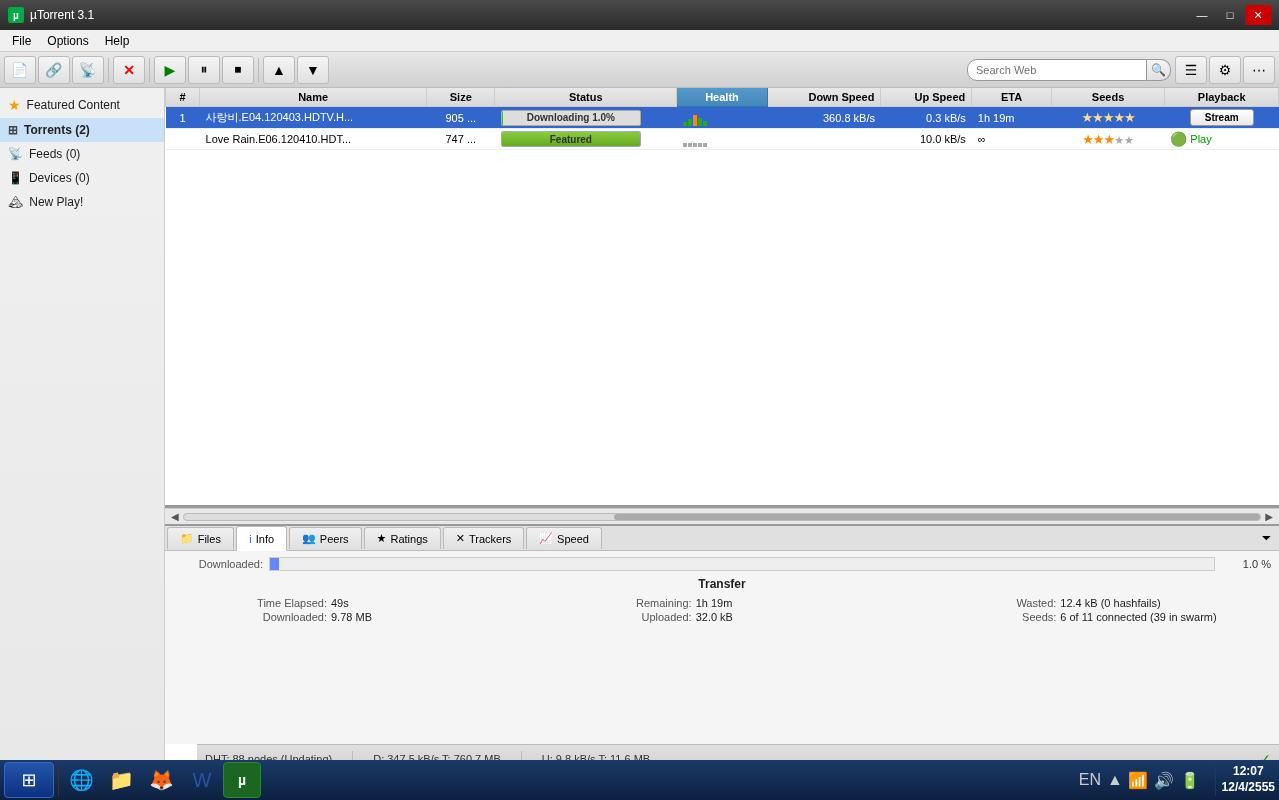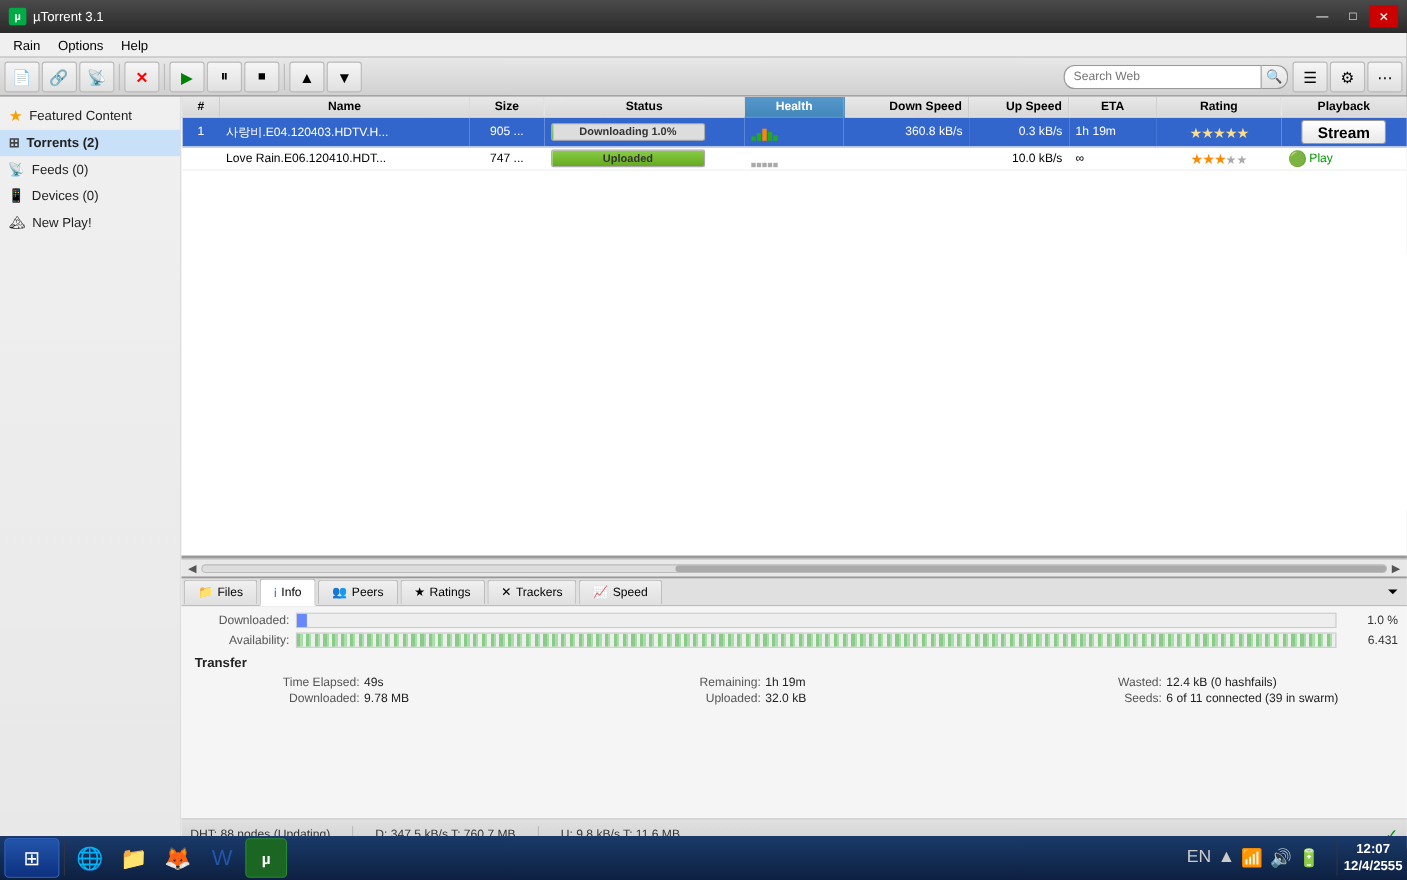--- a/index.html
+++ b/index.html
@@ -169,21 +169,21 @@
     
     .stars { color: #ff8800; font-size: 13px; letter-spacing: -1px; }
     .stars-gray { color: #aaa; }
 
     
     .stream-btn {
       background: linear-gradient(to bottom, #fff, #e8e8e8);
       border: 1px solid #999;
       border-radius: 3px;
       padding: 2px 14px;
-      font-size: 14px;
+      font-size: 10px;
       font-weight: bold;
       cursor: pointer;
       white-space: nowrap;
     }
     .play-btn {
       background: transparent;
       border: none;
       color: #009900;
       font-size: 11px;
       cursor: pointer;
@@ -251,40 +251,42 @@
     .info-label { width: 90px; font-size: 11px; text-align: right; color: #555; }
     .info-bar-bg { flex: 1; height: 14px; background: #eee; border: 1px solid #ccc; position: relative; overflow: hidden; }
     .downloaded-fill { height: 100%; background: #6688ff; }
     .info-pct { width: 50px; font-size: 11px; text-align: right; color: #333; }
 
     
     .transfer-title {
       font-weight: bold; font-size: 12px;
       padding: 4px 8px;
       color: #222;
+      text-align: center;
     }
     .transfer-grid {
       display: grid;
       grid-template-columns: 150px 1fr 150px 1fr 150px 1fr;
       gap: 2px 4px;
       padding: 2px 8px;
     }
     .tf-label { font-size: 11px; color: #555; text-align: right; }
     .tf-value { font-size: 11px; color: #222; }
 
     
     #statusbar {
       height: 28px;
       background: linear-gradient(to bottom, #e0e0e0, #d0d0d0);
       border-top: 1px solid #bbb;
       display: flex; align-items: center;
       padding: 0 8px;
       font-size: 11px;
       color: #333;
       gap: 20px;
+      margin-left: 32px;
     }
     .status-sep { width: 1px; height: 16px; background: #bbb; }
     .status-ok { color: #009900; font-size: 14px; margin-left: auto; }
 
     
     #taskbar {
       height: 40px;
       background: linear-gradient(to bottom, #1a3a6a, #0d2040);
       display: flex; align-items: center;
       padding: 0 4px;
@@ -353,21 +355,21 @@
     <span>µTorrent 3.1</span>
   </div>
   <div class="win-controls">
     <button class="win-btn">—</button>
     <button class="win-btn">□</button>
     <button class="win-btn close">✕</button>
   </div>
 </div>
 
 <div id="menubar">
-  <div class="menu-item">Rain</div>
+  <div class="menu-item">File</div>
   <div class="menu-item">Options</div>
   <div class="menu-item">Help</div>
 </div>
 
 <div id="toolbar">
   <button class="tb-btn" title="Add Torrent">
     <span>📄</span>
   </button>
   <button class="tb-btn" title="Add from URL">
     <span>🔗</span>
@@ -439,21 +441,21 @@
         <thead>
           <tr>
             <th class="col-num">#</th>
             <th class="col-name">Name</th>
             <th class="col-size">Size</th>
             <th class="col-status">Status</th>
             <th class="col-health th-health">Health</th>
             <th class="col-downspd">Down Speed</th>
             <th class="col-upspd">Up Speed</th>
             <th class="col-eta">ETA</th>
-            <th class="col-rating">Rating</th>
+            <th class="col-rating">Seeds</th>
             <th class="col-play">Playback</th>
           </tr>
         </thead>
         <tbody>
           <tr class="selected">
             <td class="col-num">1</td>
             <td class="col-name">사랑비.E04.120403.HDTV.H...</td>
             <td class="col-size">905 ...</td>
             <td class="col-status progress-cell">
               <div class="progress-bar-bg">
@@ -480,21 +482,21 @@
               <button class="stream-btn">Stream</button>
             </td>
           </tr>
           <tr>
             <td class="col-num"></td>
             <td class="col-name">Love Rain.E06.120410.HDT...</td>
             <td class="col-size">747 ...</td>
             <td class="col-status progress-cell">
               <div class="progress-bar-bg">
                 <div class="progress-bar-fill seeding-bar" style="width:100%;"></div>
-                <div class="progress-bar-text">Uploaded</div>
+                <div class="progress-bar-text">Featured</div>
               </div>
             </td>
             <td class="col-health">
               <div class="health-bars">
                 <div class="health-bar" style="height:4px;background:#aaa;"></div>
                 <div class="health-bar" style="height:4px;background:#aaa;"></div>
                 <div class="health-bar" style="height:4px;background:#aaa;"></div>
                 <div class="health-bar" style="height:4px;background:#aaa;"></div>
                 <div class="health-bar" style="height:4px;background:#aaa;"></div>
               </div>
@@ -557,27 +559,20 @@
       <div id="tab-content">
 
         <div class="info-row">
           <div class="info-label">Downloaded:</div>
           <div class="info-bar-bg">
             <div class="downloaded-fill" style="width:1%;"></div>
           </div>
           <div class="info-pct">1.0 %</div>
         </div>
 
-        <div class="info-row">
-          <div class="info-label">Availability:</div>
-          <div class="info-bar-bg">
-            <div class="avail-pattern"></div>
-          </div>
-          <div class="info-pct">6.431</div>
-        </div>
 
         <div class="transfer-title">Transfer</div>
         <div class="transfer-grid">
           <div class="tf-label">Time Elapsed:</div>
           <div class="tf-value">49s</div>
           <div class="tf-label">Remaining:</div>
           <div class="tf-value">1h 19m</div>
           <div class="tf-label">Wasted:</div>
           <div class="tf-value">12.4 kB (0 hashfails)</div>
 

